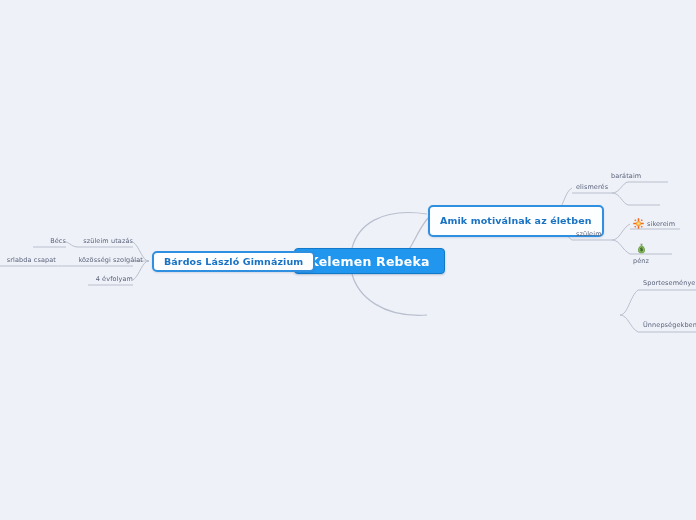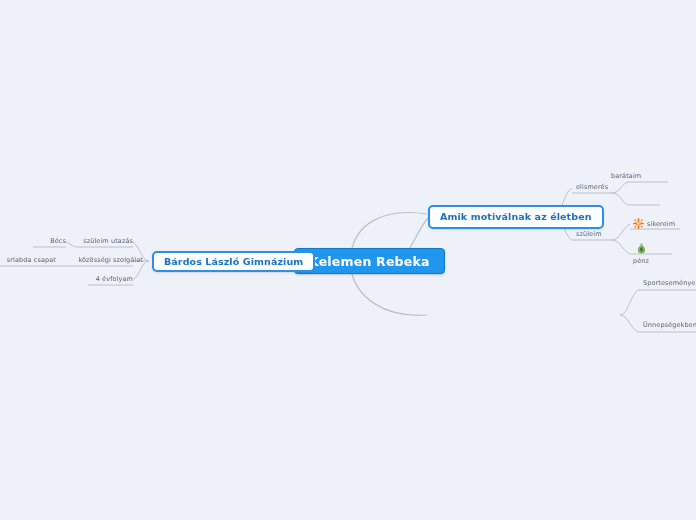--- a/index.html
+++ b/index.html
@@ -135,21 +135,21 @@
     <span>4 évfolyam</span>
   </div>
 
   <div class="leaf rightalign" style="left:28px;top:237px;width:38px;justify-content:flex-end;">
     <span>Bécs</span>
   </div>
   <div class="leaf rightalign" style="left:-8px;top:256px;width:64px;justify-content:flex-end;">
     <span> srlabda csapat</span>
   </div>
 
-  <div class="node node-main" style="left:428px;top:205px;height:24px;">
+  <div class="node node-main" style="left:428px;top:205px;height:32px;">
     <span>Amik motiválnak az életben</span>
   </div>
 
   <div class="leaf right" style="left:576px;top:183px;">
     <span>elismerés</span>
   </div>
   <div class="leaf right" style="left:576px;top:230px;">
     <span>szüleim</span>
   </div>
 

